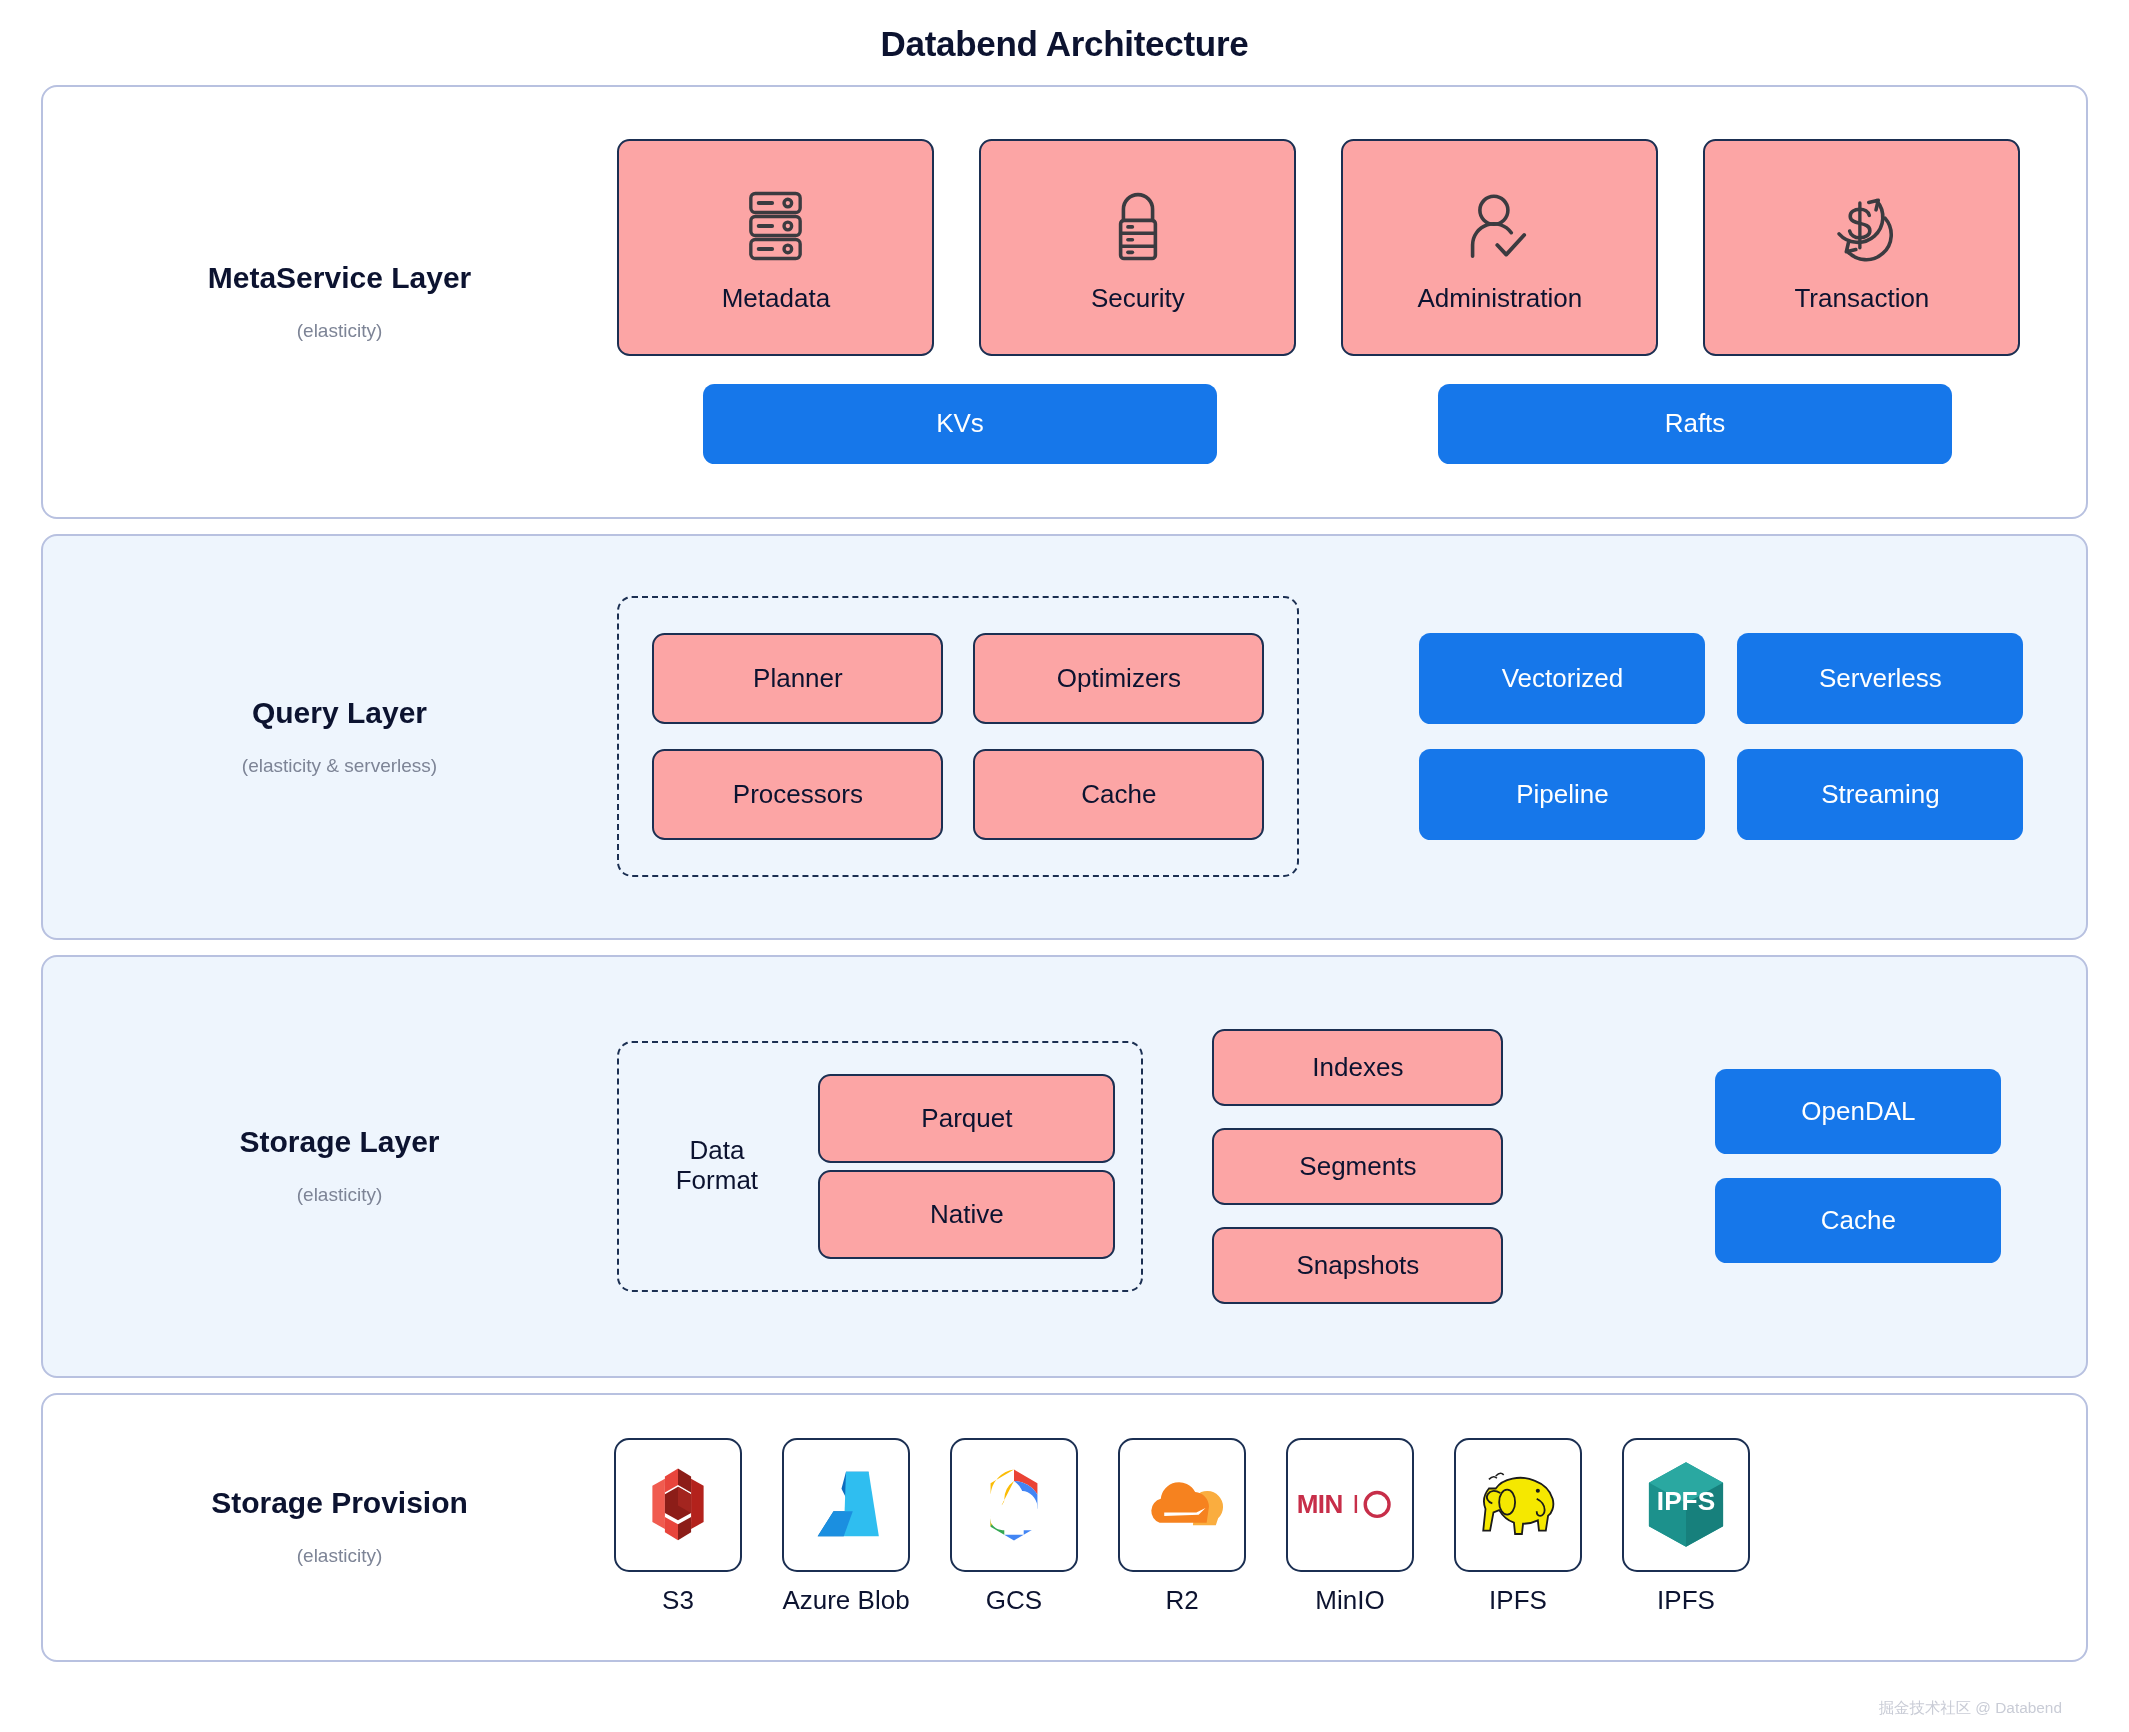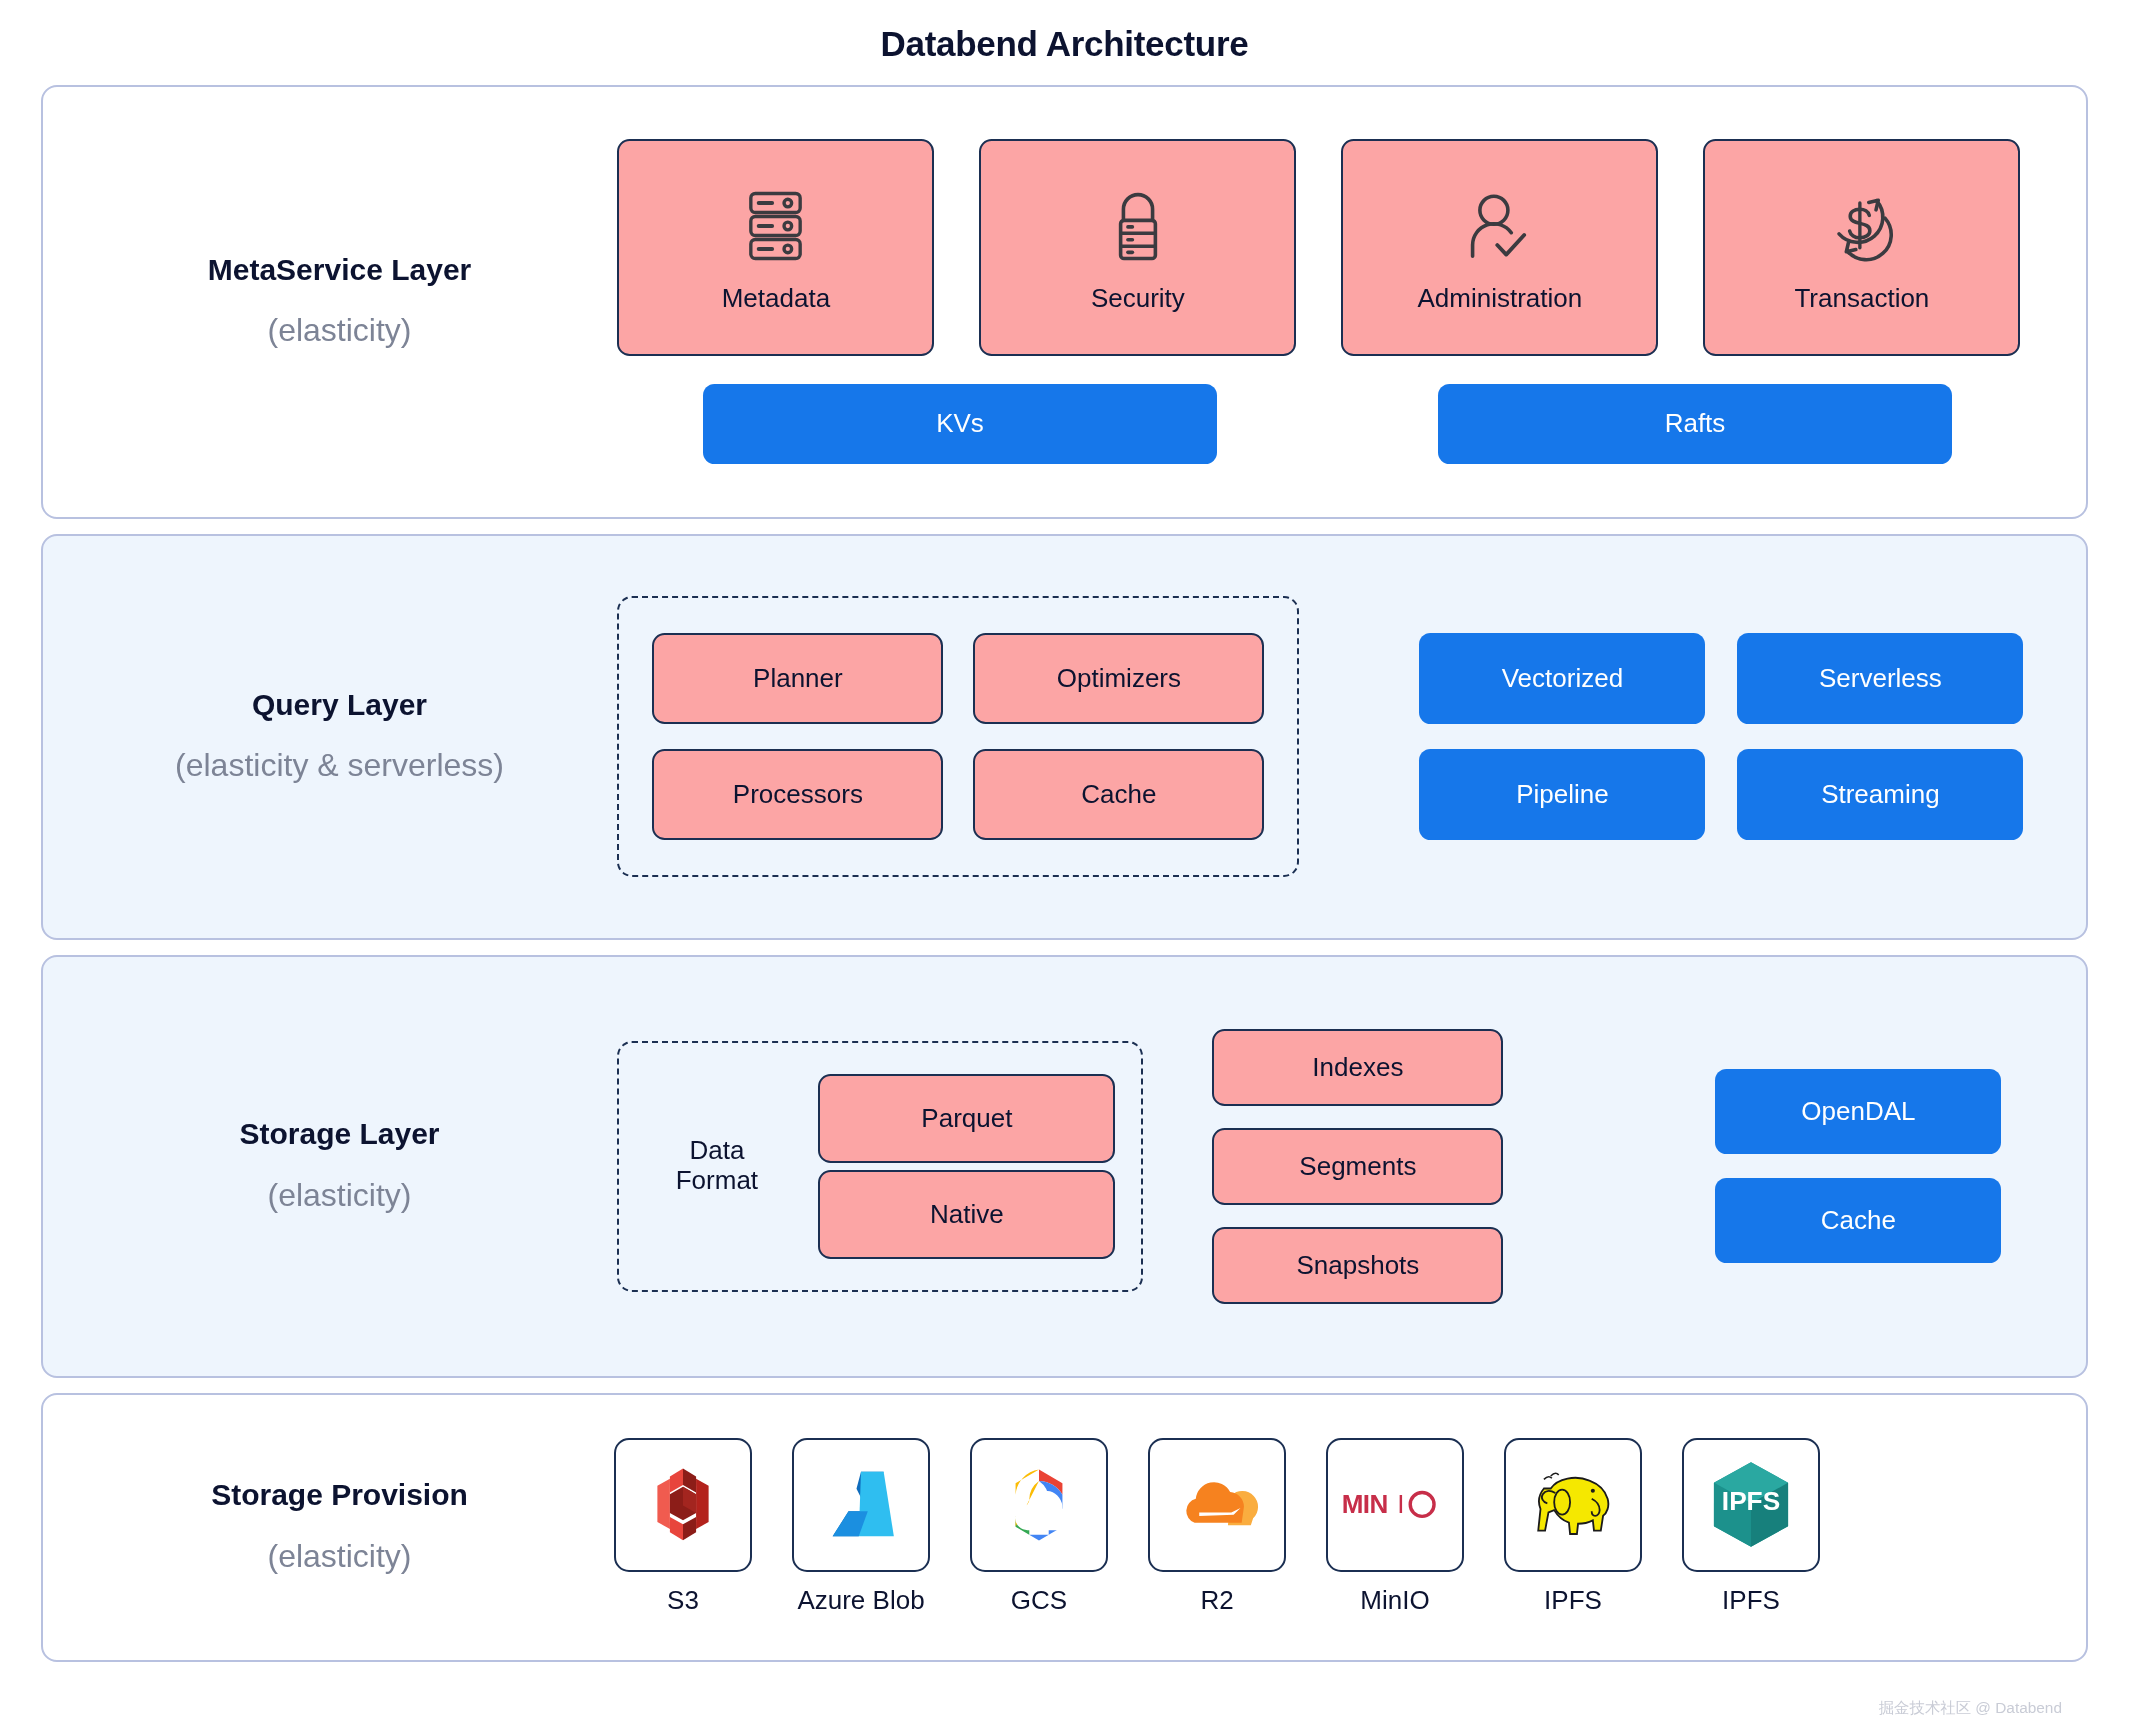--- a/index.html
+++ b/index.html
@@ -44,21 +44,21 @@
     box-sizing:border-box;
   }
   .layer-label .lname{
     font-size:30px;
     font-weight:bold;
     color:#0c1330;
     line-height:1.22;
     white-space:nowrap;
   }
   .layer-label .lsub{
-    font-size:32px;
+    font-size:19px;
     color:#7d8496;
     line-height:1.3;
     margin-top:22px;
     white-space:nowrap;
   }
 
   .layer-body{flex:1 1 auto;position:relative;box-sizing:border-box;}
 
   
   .card{
@@ -156,21 +156,21 @@
   .stor-col{display:flex;flex-direction:column;gap:22px;}
   .stor-card{width:291px;height:77px;}
   .stor-btns{display:flex;flex-direction:column;gap:24px;margin-left:143px;}
   .stor-btns .btn{width:286px;height:85px;}
 
   
   .prov-layer{height:269px;}
   .prov-body{display:flex;align-items:center;gap:40px;padding-left:0px;}
   .prov-item{display:flex;flex-direction:column;align-items:center;gap:13.7px;}
   .prov-card{
-    width:138px;height:134px;
+    width:128px;height:134px;
     box-sizing:border-box;
     border:2.9px solid #1b2f52;
     border-radius:15px;
     background:#fff;
     display:flex;align-items:center;justify-content:center;
   }
   .prov-name{font-size:26px;color:#0c1330;white-space:nowrap;}
 
   .watermark{
     position:absolute;

